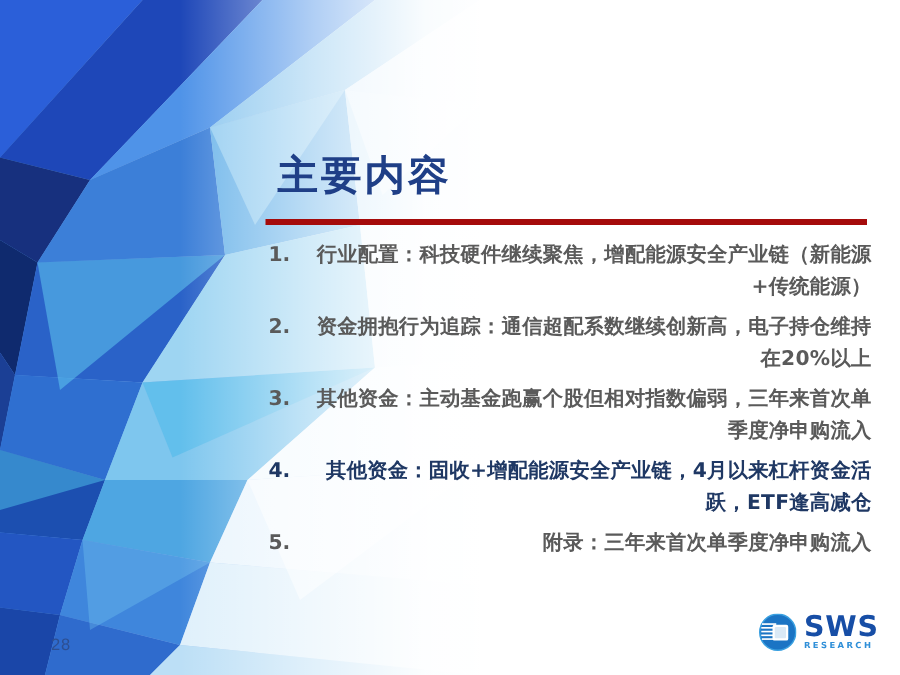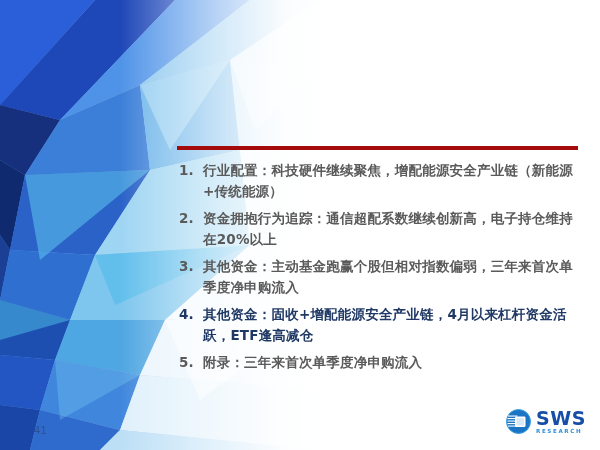--- a/index.html
+++ b/index.html
@@ -58,20 +58,21 @@
     text-align:left;padding-left:2px;
     line-height:21px;
     font-family:"DejaVu Sans","Liberation Sans",sans-serif;
   }
   .toc-text{
     flex:1 1 auto;
     font-size:13.5px;font-weight:bold;
     line-height:21px;
     letter-spacing:.2px;
     font-family:"DejaVu Sans","Liberation Sans",sans-serif;
+    text-align:right;
   }
   .tone-muted .toc-num,.tone-muted .toc-text{color:#5a5a5a;}
   .tone-accent .toc-num,.tone-accent .toc-text{color:#1f3864;}
 
   
   .logo{
     position:absolute;left:506px;top:409px;
     display:flex;align-items:center;gap:5px;
   }
   .logo-mark{
@@ -141,22 +142,23 @@
       <polygon points="95,255 250,245 115,305" fill="#2fb2e8" opacity="0.35"></polygon>
       <polygon points="0,300 70,320 0,340" fill="#56d0f2" opacity="0.45"></polygon>
       <polygon points="140,85 230,60 170,150" fill="#bfe6f8" opacity="0.5"></polygon>
       <polygon points="55,360 140,375 60,420" fill="#7fd4f4" opacity="0.3"></polygon>
       <polygon points="230,60 320,70 255,130" fill="#ffffff" opacity="0.45"></polygon>
       <polygon points="165,320 320,310 200,400" fill="#ffffff" opacity="0.5"></polygon>
     </svg>
   </div>
   <div class="art-fade"></div>
 
-  <div class="page-num">41</div>
-
+  <div class="page-num">28</div>
+
+  <div class="title">主要内容</div>
   <div class="title-rule"></div>
 
   <div class="toc">
 
     <div class="toc-item tone-muted">
       <span class="toc-num">1.</span>
       <span class="toc-text">行业配置：科技硬件继续聚焦，增配能源安全产业链（新能源+传统能源）</span>
     </div>
 
     <div class="toc-item tone-muted">

